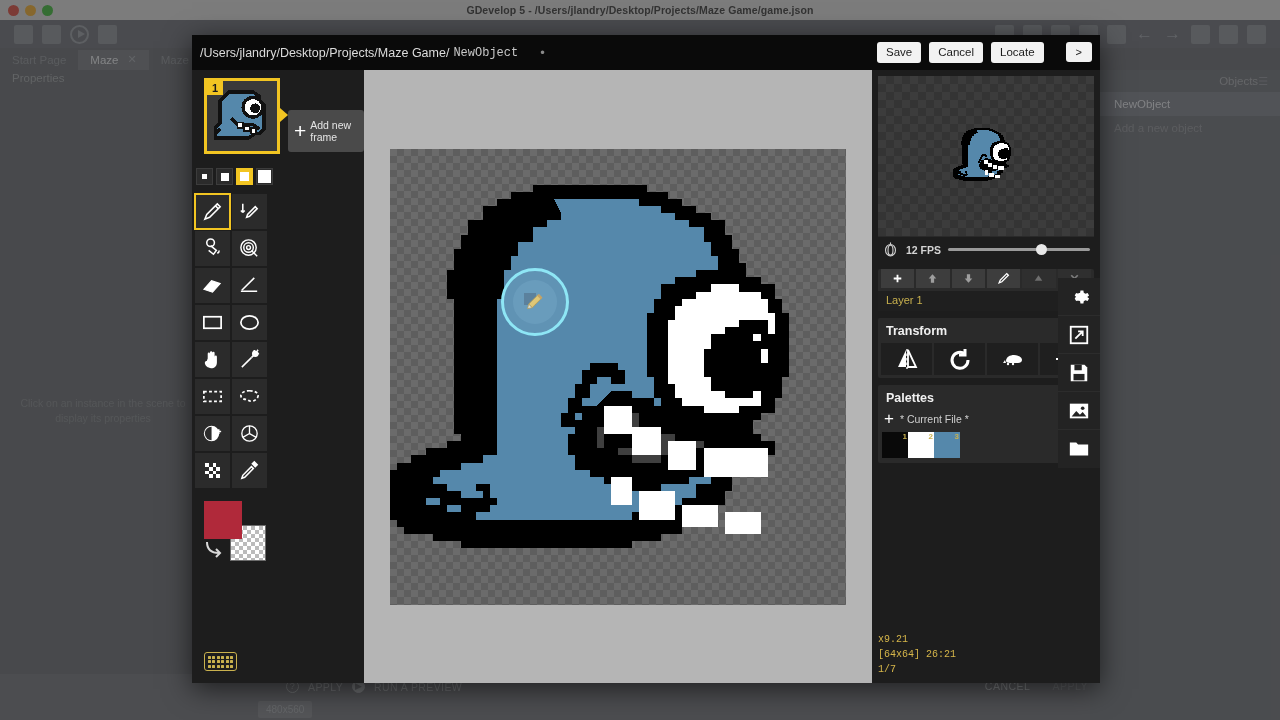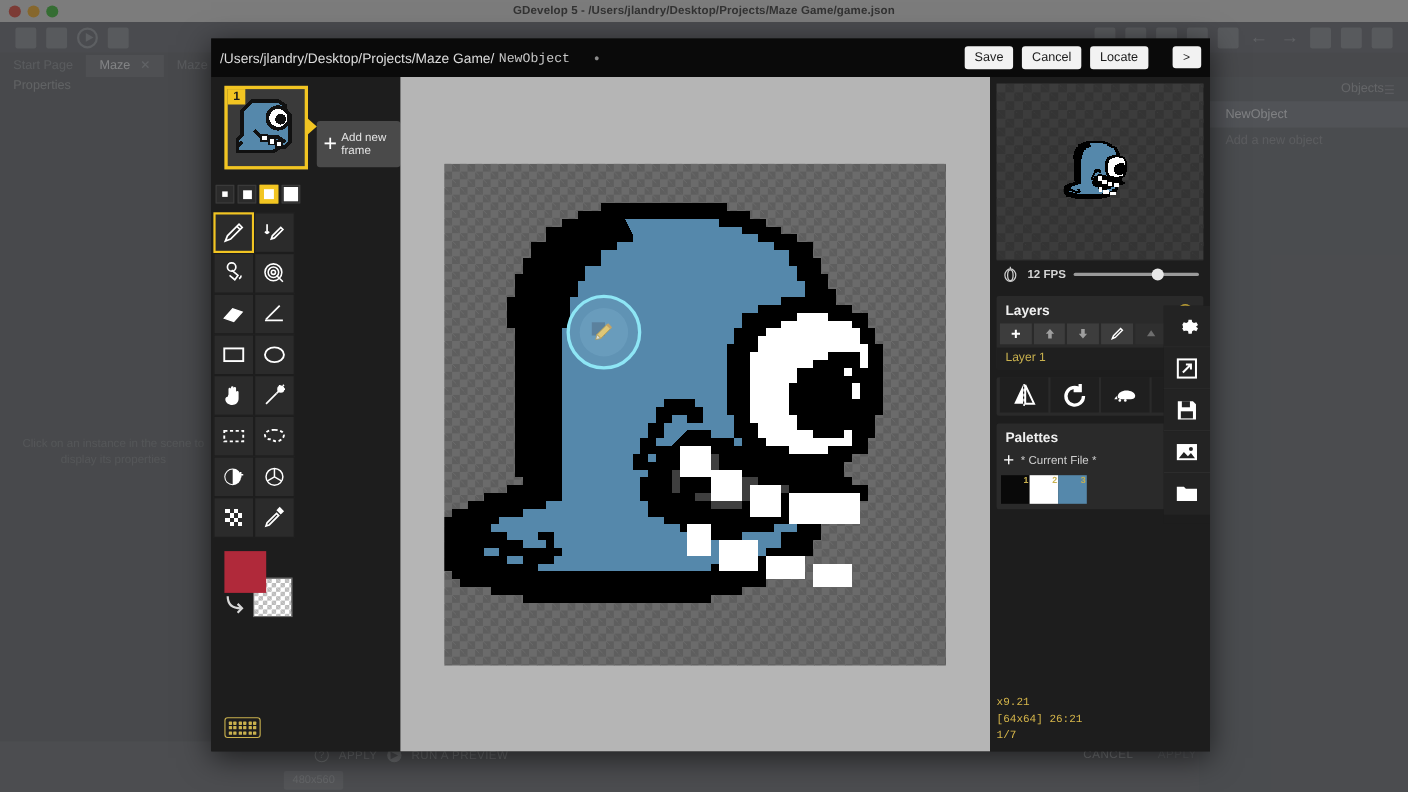--- a/index.html
+++ b/index.html
@@ -240,21 +240,21 @@
     border: 3px solid #8ee6f5; background: rgba(180,230,245,.12);
     display: flex; align-items: center; justify-content: center;
   }
   #brush-cursor .inner {
     position: absolute; width: 44px; height: 44px; border-radius: 50%;
     background: rgba(150,200,225,.18);
   }
 
   
   #right-col {
-    width: 200px; background: #1d1d1d; flex-shrink: 0;
+    width: 228px; background: #1d1d1d; flex-shrink: 0;
     display: flex; flex-direction: column; padding: 6px 6px 0 6px;
     position: relative;
   }
   #preview-box {
     height: 160px; position: relative;
     background-image:
       linear-gradient(45deg,#343434 25%,transparent 25%,transparent 75%,#343434 75%),
       linear-gradient(45deg,#343434 25%,#3c3c3c 25%,#3c3c3c 75%,#343434 75%);
     background-size: 16px 16px; background-position: 0 0, 8px 8px;
     display: flex; align-items: center; justify-content: center;
@@ -689,27 +689,20 @@
             <path d="M12 5V2"></path>
         </svg>
         <span id="fps-label">12 FPS</span>
         <div id="fps-slider">
           <div class="track"></div>
           <div class="knob"></div>
         </div>
       </div>
 
       <div class="panel">
-        <div class="panel-head">
-          <span class="title">Layers</span>
-          <svg class="eye-icon" viewBox="0 0 24 16">
-            <path d="M2 8s4-6 10-6 10 6 10 6-4 6-10 6S2 8 2 8z" fill="none" stroke="#e8c33a" stroke-width="2"></path>
-            <circle cx="12" cy="8" r="3" fill="#e8c33a"></circle>
-          </svg>
-        </div>
         <div id="layer-btns">
           <button class="lbtn">
             <svg viewBox="0 0 24 24" stroke="#fff" stroke-width="3.4">
                 <path d="M12 5v14M5 12h14"></path>
               </svg>
           </button>
           <button class="lbtn">
             <svg viewBox="0 0 24 24" fill="#9e9e9e">
                 <path d="M12 4l7 8h-4v8h-6v-8H5z"></path>
               </svg>
@@ -735,20 +728,24 @@
               </svg>
           </button>
         </div>
         <div id="layer-row">
           <span class="name">Layer 1</span>
           <span class="alpha">α</span>
         </div>
       </div>
 
       <div class="panel">
+        <div class="panel-head">
+          <span class="title">Transform</span>
+          <span class="plus-btn">+</span>
+        </div>
         <div id="transform-btns">
           <button class="tbtn">
             <svg viewBox="0 0 24 24">
                 <path d="M11 3L3 20h8z" fill="#fff"></path>
                 <path d="M13 3l8 17h-8z" fill="none" stroke="#fff" stroke-width="1.8"></path>
                 <path d="M12 2v20" stroke="#fff" stroke-width="1.4" stroke-dasharray="2.5 2"></path>
               </svg>
           </button>
           <button class="tbtn">
             <svg viewBox="0 0 24 24" fill="none" stroke="#fff" stroke-width="3">

